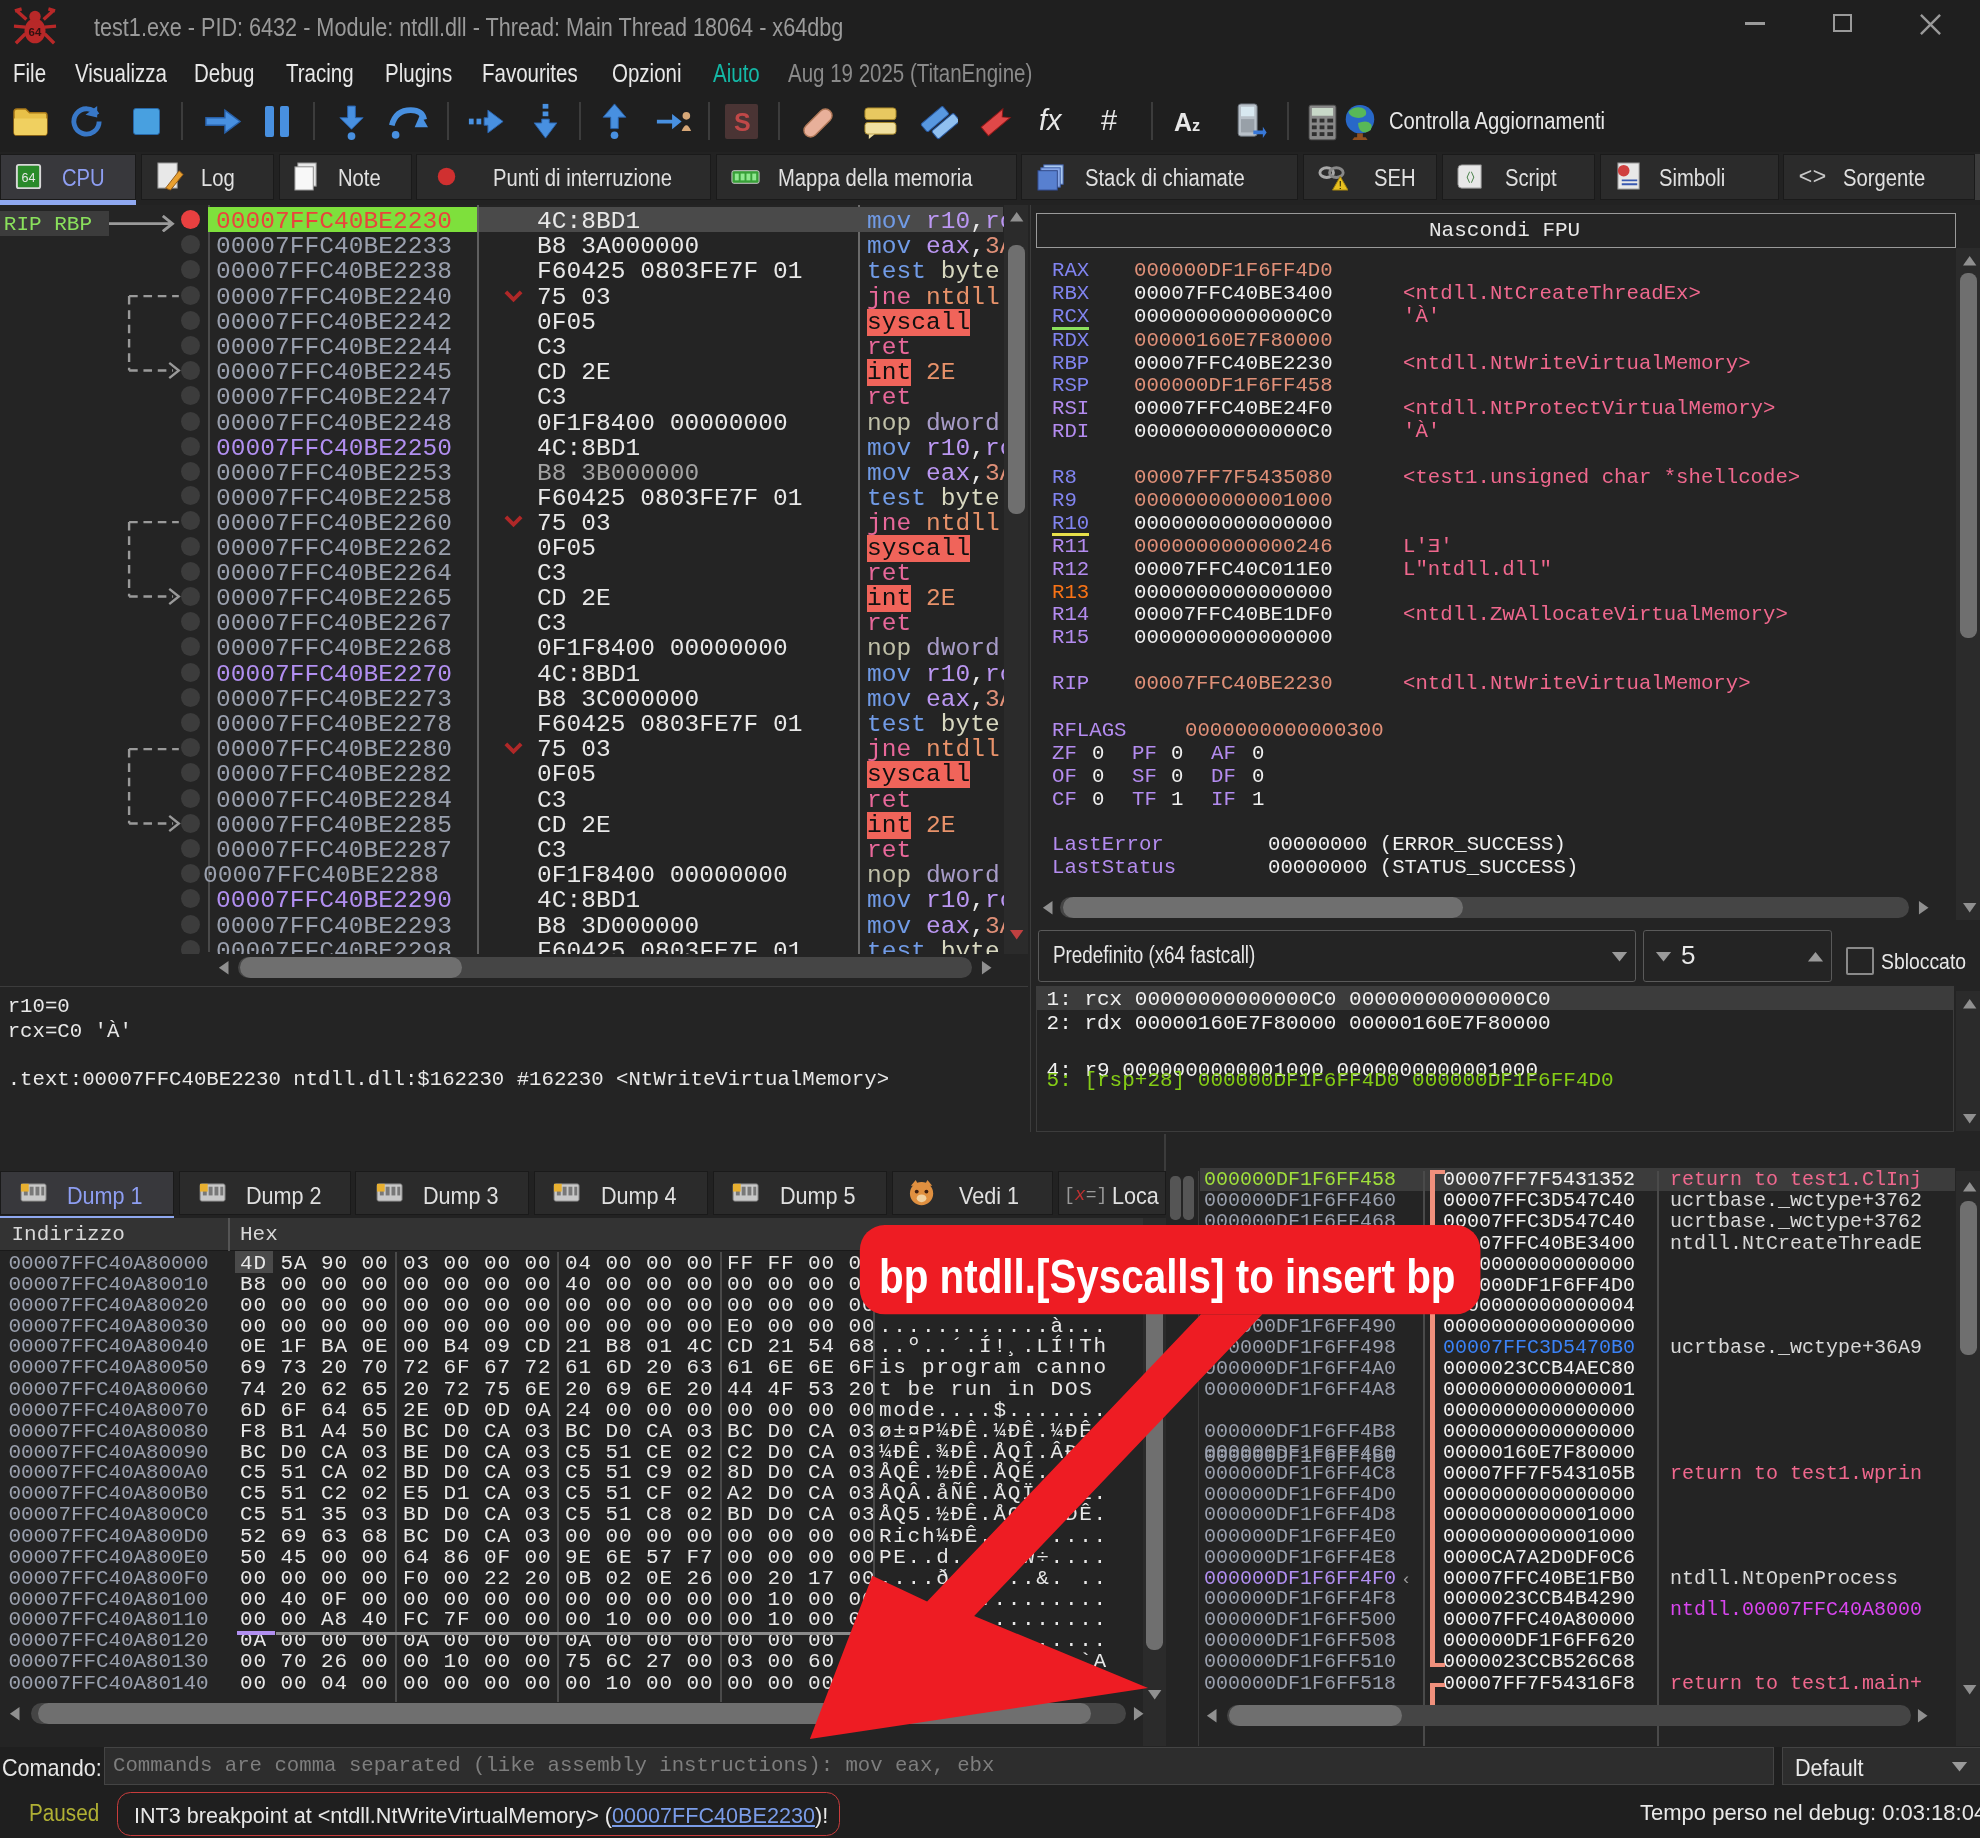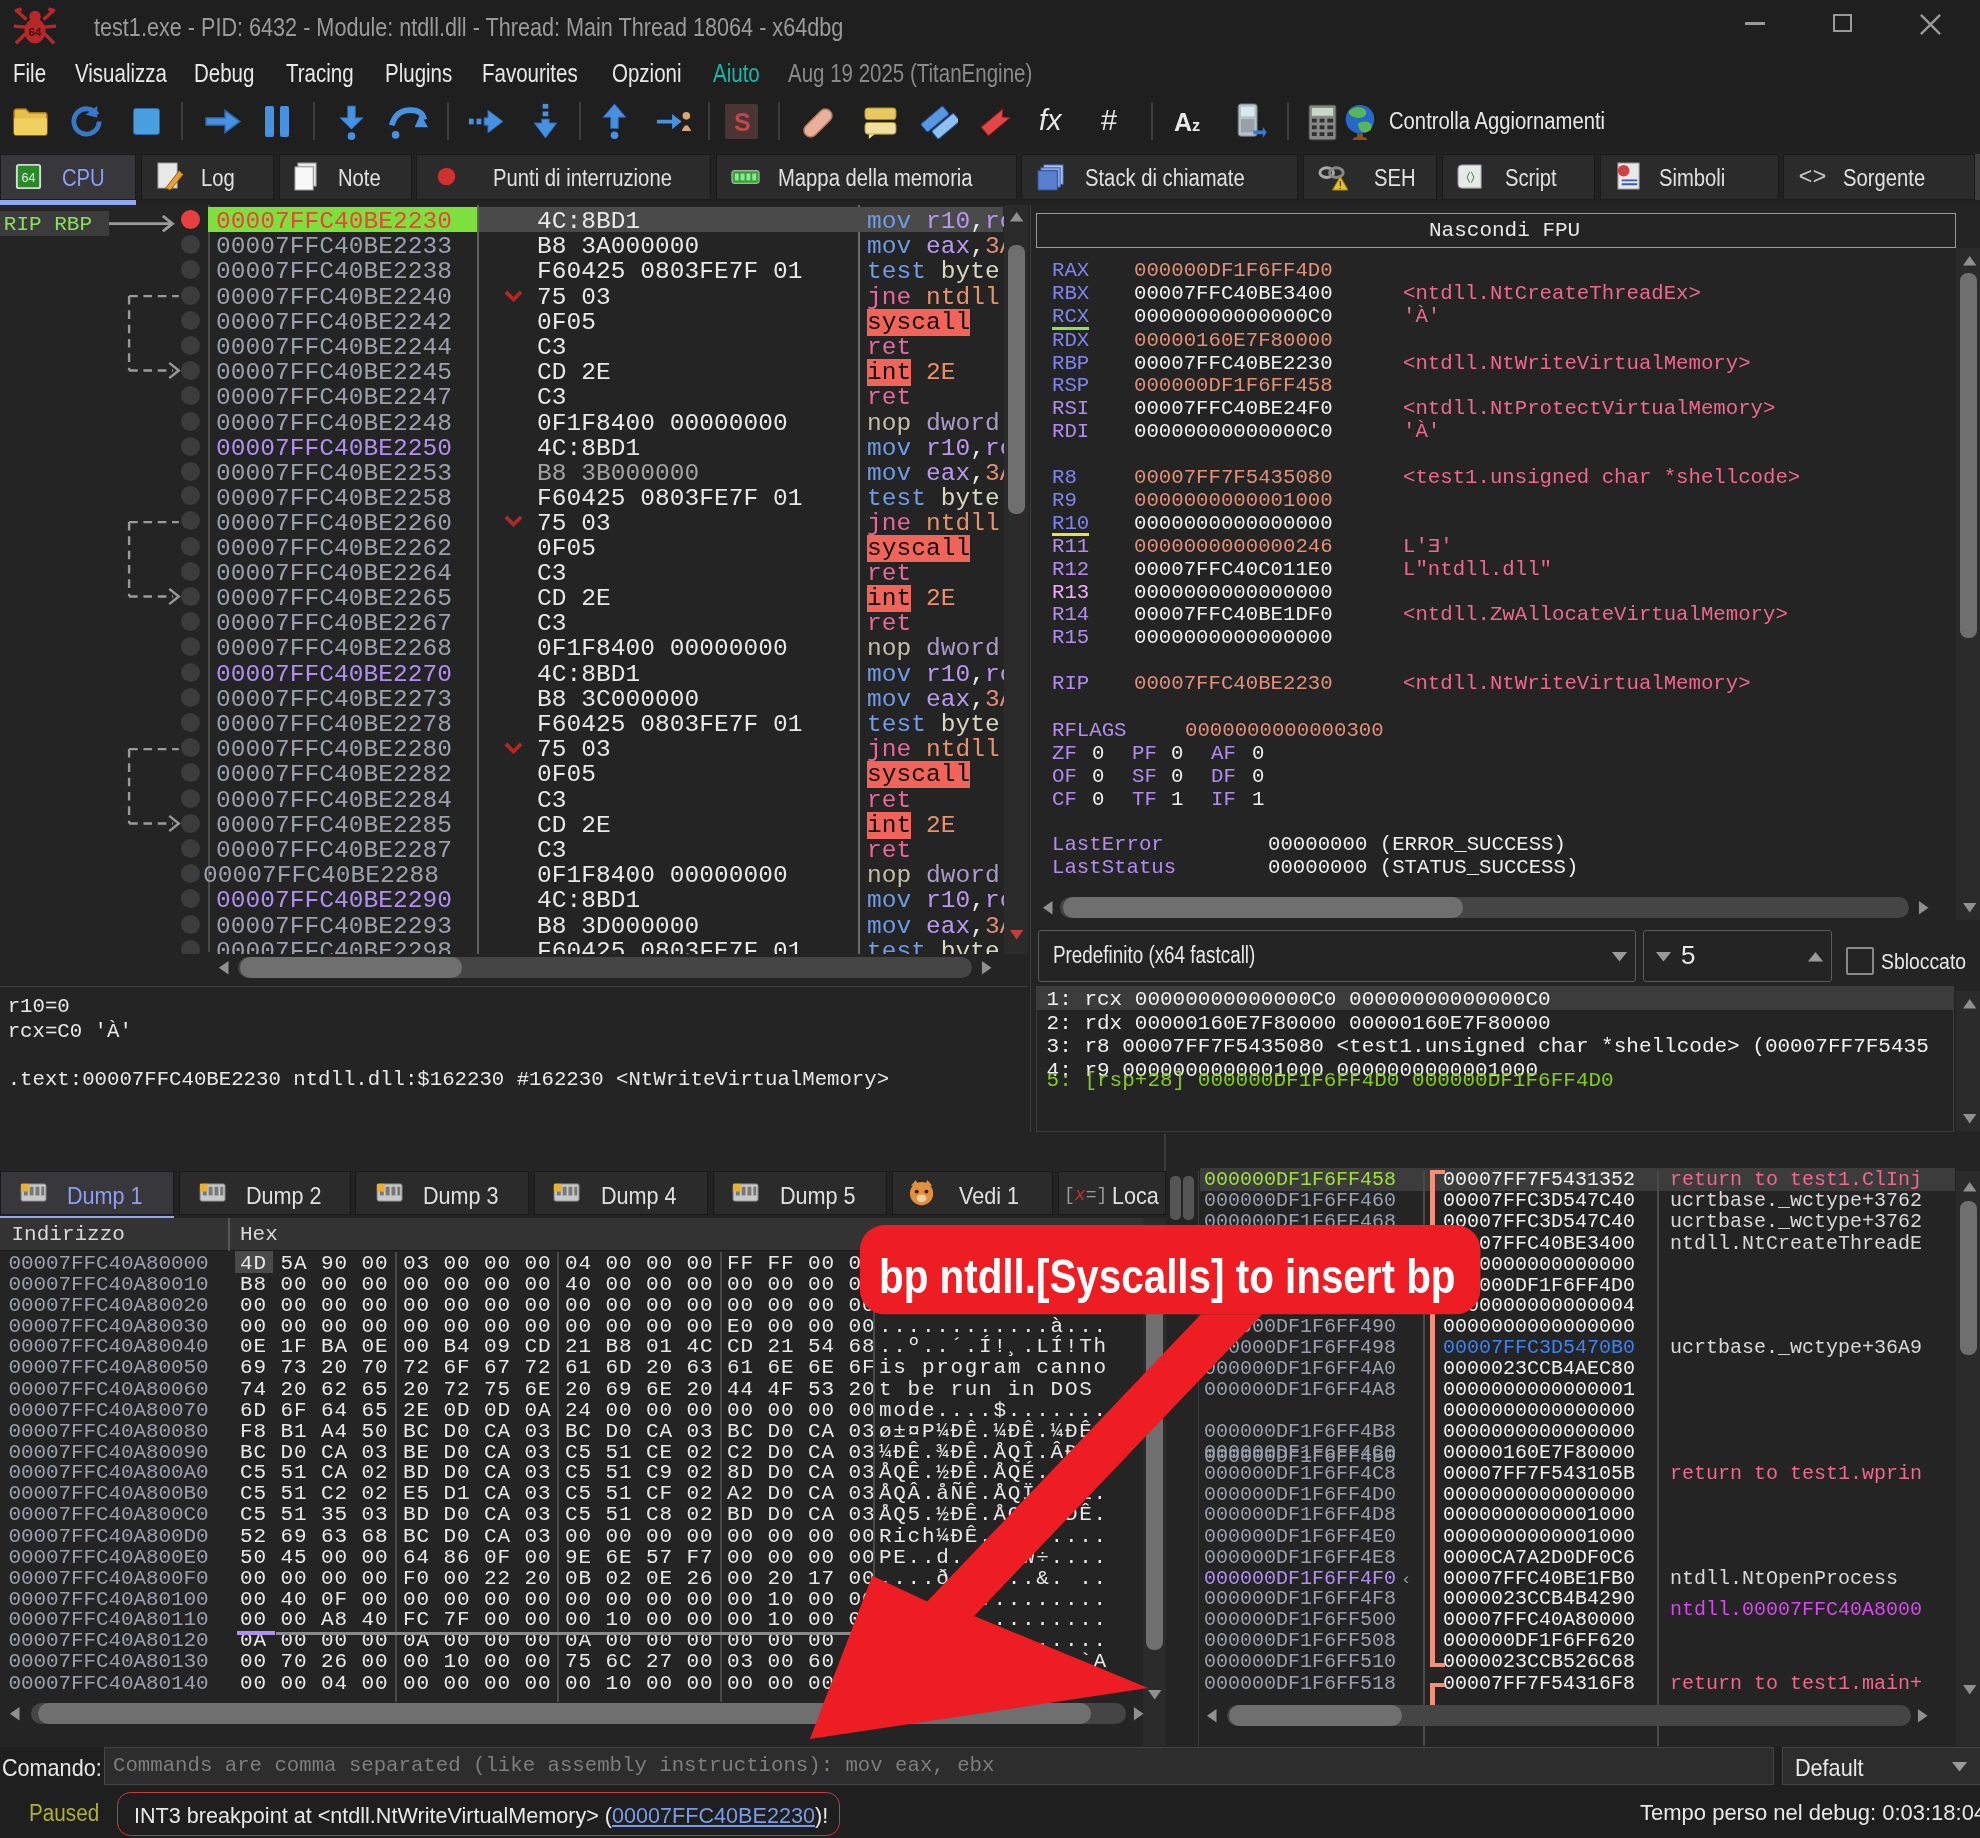--- a/index.html
+++ b/index.html
@@ -423,21 +423,21 @@
 <div class="m f21" style="left:1134px;top:490px;color:#e09078">0000000000001000</div>
 <div class="m f21" style="left:1052px;top:513px;color:#8184f0">R10</div>
 <div class="a" style="left:1052px;top:533px;width:37px;height:2.9px;background:#e8e04a"></div>
 <div class="m f21" style="left:1134px;top:513px;color:#f0f0f0">0000000000000000</div>
 <div class="m f21" style="left:1052px;top:536px;color:#b48cf0">R11</div>
 <div class="m f21" style="left:1134px;top:536px;color:#e09078">0000000000000246</div>
 <div class="m f21" style="left:1403px;top:536px;color:#f0688e">L'Ǝ'</div>
 <div class="m f21" style="left:1052px;top:559px;color:#b48cf0">R12</div>
 <div class="m f21" style="left:1134px;top:559px;color:#f0f0f0">00007FFC40C011E0</div>
 <div class="m f21" style="left:1403px;top:559px;color:#f0688e">L"ntdll.dll"</div>
-<div class="m f21" style="left:1052px;top:582px;color:#f0abfc">R13</div>
+<div class="m f21" style="left:1052px;top:582px;color:#f97316">R13</div>
 <div class="m f21" style="left:1134px;top:582px;color:#f0f0f0">0000000000000000</div>
 <div class="m f21" style="left:1052px;top:604px;color:#b48cf0">R14</div>
 <div class="m f21" style="left:1134px;top:604px;color:#f0f0f0">00007FFC40BE1DF0</div>
 <div class="m f21" style="left:1403px;top:604px;color:#f0688e">&lt;ntdll.ZwAllocateVirtualMemory&gt;</div>
 <div class="m f21" style="left:1052px;top:627px;color:#b48cf0">R15</div>
 <div class="m f21" style="left:1134px;top:627px;color:#f0f0f0">0000000000000000</div>
 <div class="m f21" style="left:1052px;top:673px;color:#b48cf0">RIP</div>
 <div class="m f21" style="left:1134px;top:673px;color:#e09078">00007FFC40BE2230</div>
 <div class="m f21" style="left:1403px;top:673px;color:#f0688e">&lt;ntdll.NtWriteVirtualMemory&gt;</div>
 <div class="m f21" style="left:1052px;top:720px;color:#b48cf0">RFLAGS</div>
@@ -492,21 +492,20 @@
 <div class="s" style="left:1681px;top:940px;font-size:26px;color:#e8e8e8">5</div>
 <svg class="a" style="left:1806px;top:949px" width="19" height="15.4" viewBox="0 0 20 16">
     <path d="M10 3 L18 13 L2 13Z" fill="#9a9a9a"></path>
   </svg>
 <div class="a" style="left:1846px;top:947px;width:28px;height:28px;background:#242424;border:2.4px solid #8a8a8a;border-radius:1.9px"></div>
 <div class="s" style="left:1881px;top:949px;font-size:22px;color:#e8e8e8"><span class="n" style="transform:scaleX(.88)">Sbloccato</span></div>
 <div class="a" style="left:1036px;top:986px;width:918px;height:146px;background:#242424;border:1px solid #3c3c3c;overflow:hidden">
 <div class="a" style="left:0;top:-1px;width:918px;height:24px;background:#3c3c3c"></div>
 <div class="m f22" style="left:9.6px;top:1.9px;color:#f0f0f0">1: rcx 00000000000000C0 00000000000000C0</div>
 <div class="m f22" style="left:9.6px;top:26px;color:#f0f0f0">2: rdx 00000160E7F80000 00000160E7F80000</div>
-<div class="m f22" style="left:9.6px;top:49px;color:#f0f0f0">3: r8 00007FF7F5435080 &lt;test1.unsigned char *shellcode&gt; (00007FF7F5435</div>
 <div class="m f22" style="left:9.6px;top:73px;color:#f0f0f0">4: r9 0000000000001000 0000000000001000</div>
 <div class="m f22" style="left:9.6px;top:83px;color:#84cc16">5: [rsp+28] 000000DF1F6FF4D0 000000DF1F6FF4D0</div>
 </div>
 <div class="a" style="left:1956px;top:991px;width:25px;height:140px;background:#2b2b2b"></div>
 <svg class="a" style="left:1962px;top:997px" width="15.4" height="13.4" viewBox="0 0 16 14">
     <path d="M8 2 L15 12 L1 12Z" fill="#909090"></path>
   </svg>
 <svg class="a" style="left:1962px;top:1112px" width="15.4" height="13.4" viewBox="0 0 16 14">
     <path d="M1 2 L15 2 L8 12Z" fill="#909090"></path>
   </svg>

